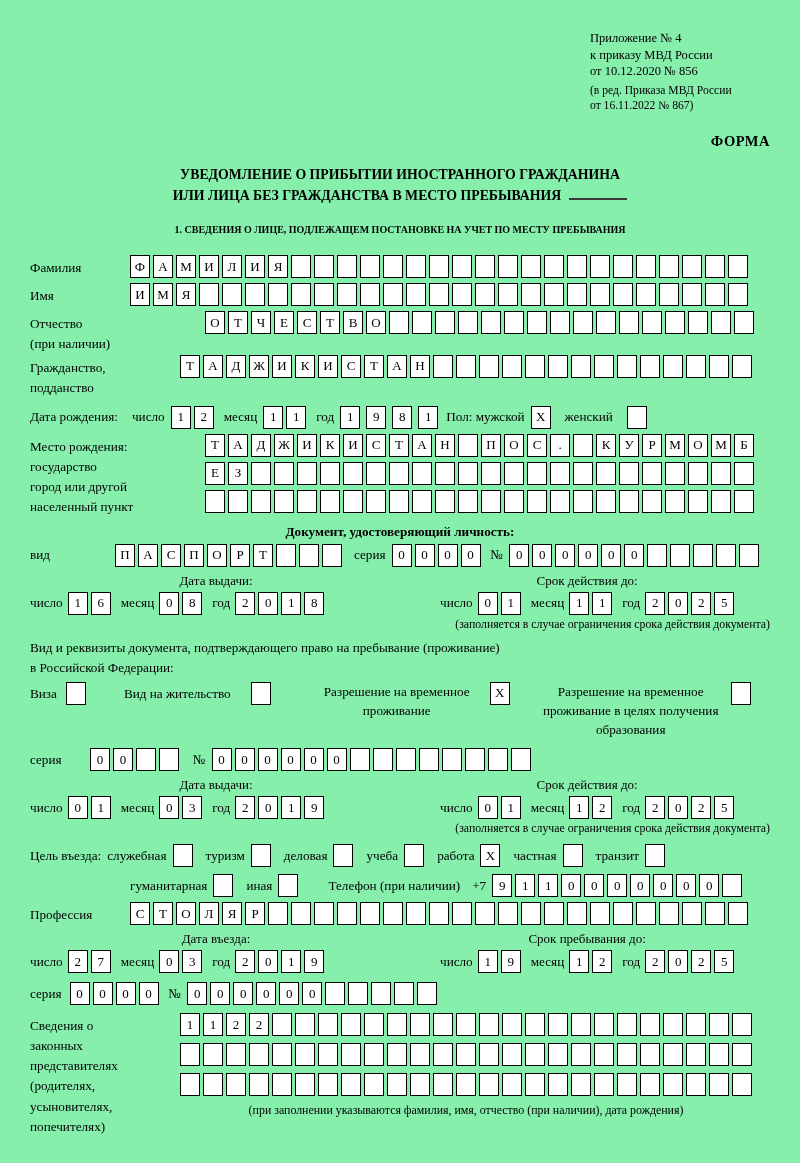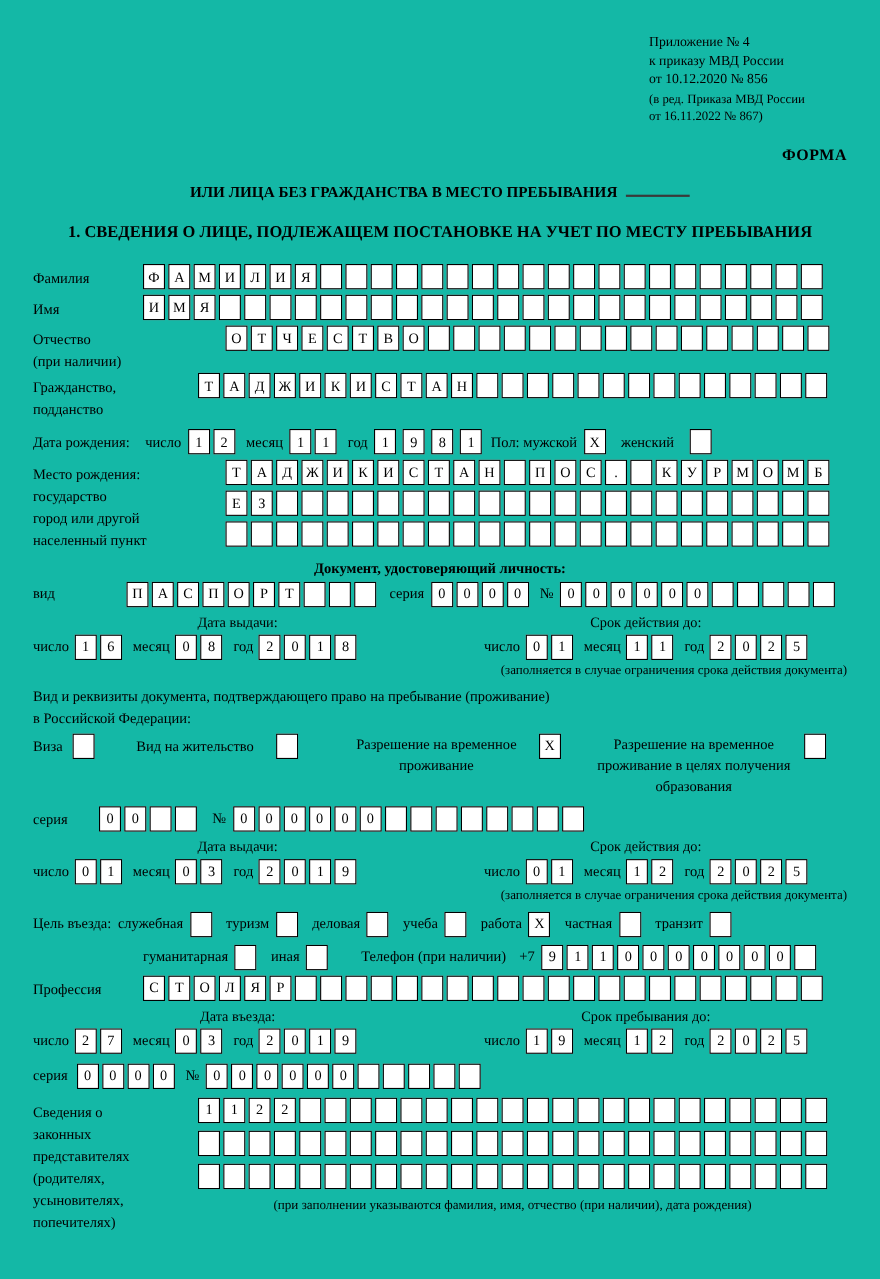--- a/index.html
+++ b/index.html
@@ -1,28 +1,28 @@
 <!DOCTYPE html>
 <html><head>
 <meta charset="utf-8">
 <style>
   html,body { margin:0; padding:0; background:#fff; }
   .page {
     width:800px; height:1163px; box-sizing:border-box;
-    background:#14b8a6; color:#000;
+    background:#86efac; color:#000;
     font-family:"Liberation Serif","DejaVu Serif",serif;
     padding:30px 30px 0 30px; overflow:hidden; position:relative;
   }
   
   .note { margin-left:560px; width:212px; font-size:12.5px; line-height:1.32; }
   .note .sub { font-size:11.6px; margin-top:3px; line-height:1.3; }
   .forma { text-align:right; font-weight:bold; font-size:14.5px; margin-top:20px; letter-spacing:0.5px; }
   .title { text-align:center; font-weight:bold; font-size:13.8px; margin-top:14px; line-height:1.55; }
   .uline { display:inline-block; width:58px; border-bottom:2.2px solid #3a3a3a; height:0.85em; margin-left:8px; }
-  .section { text-align:center; font-weight:bold; font-size:15px; margin-top:18px; }
+  .section { text-align:center; font-weight:bold; font-size:10px; margin-top:18px; }
 
   .form { font-size:13.2px; }
   .row { display:flex; align-items:flex-start; margin-top:5px; }
   .lab { flex:0 0 auto; line-height:1.5; padding-top:3px; }
   .lab div { line-height:1.52; }
   .w100 { width:100px; } .w150 { width:150px; } .w175 { width:175px; } .w85 { width:85px; } .w200 { width:200px; }
 
   .cells { display:flex; column-gap:3px; flex:0 0 auto; }
   .cell {
     flex:0 0 auto; width:20px; height:23px; border:1.6px solid #000;
@@ -73,20 +73,21 @@
     <div>от 10.12.2020 № 856</div>
     <div class="sub">
       <div>(в ред. Приказа МВД России</div>
       <div>от 16.11.2022 № 867)</div>
     </div>
   </div>
 
   <div class="forma">ФОРМА</div>
 
   <div class="title">
+    <div>УВЕДОМЛЕНИЕ О ПРИБЫТИИ ИНОСТРАННОГО ГРАЖДАНИНА</div>
     <div>
       <span>ИЛИ ЛИЦА БЕЗ ГРАЖДАНСТВА В МЕСТО ПРЕБЫВАНИЯ</span><span class="uline"></span>
     </div>
   </div>
 
   <div class="section">1. СВЕДЕНИЯ О ЛИЦЕ, ПОДЛЕЖАЩЕМ ПОСТАНОВКЕ НА УЧЕТ ПО МЕСТУ ПРЕБЫВАНИЯ</div>
 
   <div class="form">
 
     <div class="row" style="margin-top:20px;">

